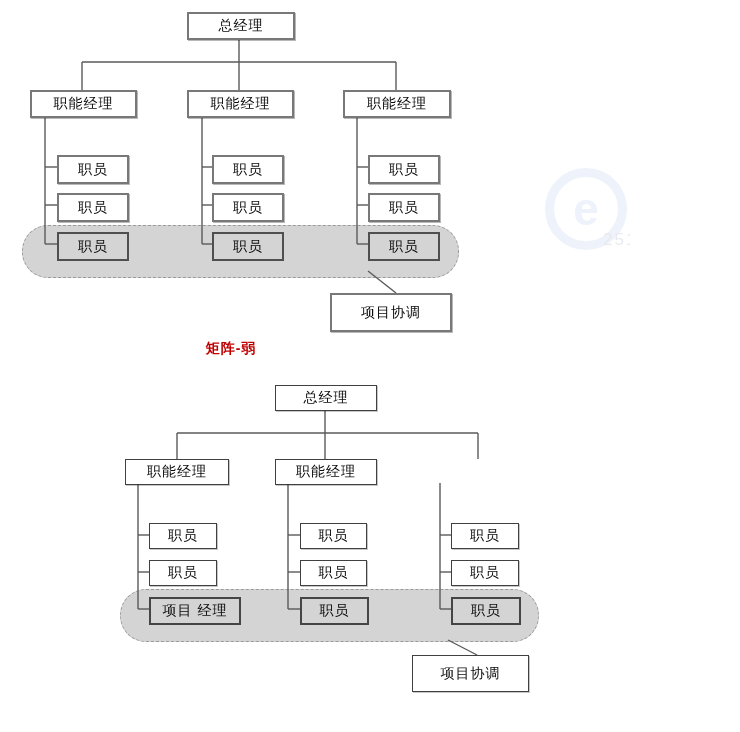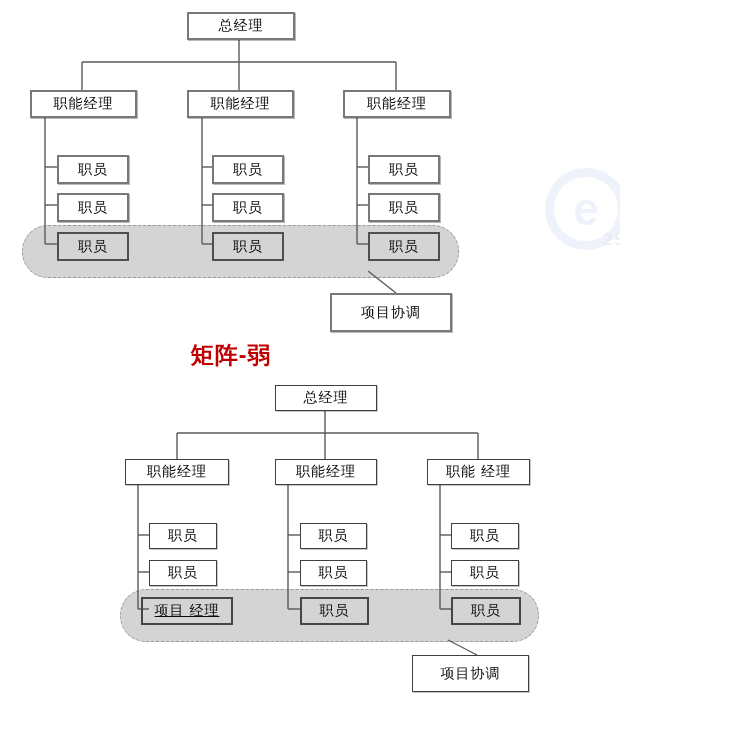--- a/index.html
+++ b/index.html
@@ -1,17 +1,17 @@
 <!DOCTYPE html>
 <html><head>
 <meta charset="utf-8">
 <style>
   html,body{margin:0;padding:0;background:#fff;}
   .stage{position:relative;width:620px;height:732px;background:#fff;overflow:hidden;
-         font-family:"Liberation Sans","DejaVu Sans",sans-serif;}
+         font-family:"Liberation Sans","DejaVu Sans",sans-serif;padding-left:10px;}
   
   .wm{position:absolute;z-index:0;user-select:none;}
   .wm-row{display:flex;align-items:flex-start;gap:12px;}
   .wm-logo{width:64px;height:64px;border:9px solid #eef2fa;border-radius:50%;
            display:flex;align-items:center;justify-content:center;
            color:#eef2fa;font-size:46px;font-weight:bold;line-height:1;}
   .wm-brand{font-size:42px;font-weight:bold;color:#eef2fa;letter-spacing:6px;line-height:1.1;white-space:nowrap;}
   .wm-site{font-size:12px;font-weight:bold;color:#eef2fa;letter-spacing:4px;margin-top:4px;white-space:nowrap;}
   .wm-serial{position:absolute;color:#e9eaef;font-size:17px;letter-spacing:2px;z-index:0;}
   
@@ -19,21 +19,21 @@
   .lines line{stroke:#5a5a5a;stroke-width:1.4;}
   
   .pill{position:absolute;z-index:1;background:#d4d4d4;border:1px dashed #9a9a9a;border-radius:26px;}
   
   .box{position:absolute;z-index:3;display:flex;align-items:center;justify-content:center;
        background:#fff;border:2px solid #787878;box-shadow:1px 1px 0 rgba(0,0,0,.28);
        font-size:14px;color:#0a0a0a;letter-spacing:1px;white-space:nowrap;}
   .box.thin{border:1px solid #404040;box-shadow:1px 1px 0 rgba(0,0,0,.22);}
   .box.inpill{background:transparent;border:2px solid #4f4f4f;box-shadow:none;}
   .box.thin.inpill{border:2px solid #454545;}
-  .rlabel{position:absolute;z-index:3;color:#c00000;font-weight:bold;font-size:23px;
+  .rlabel{position:absolute;z-index:3;color:#c00000;font-weight:bold;font-size:14px;
           text-align:center;letter-spacing:1px;}
 </style>
 </head>
 <body>
 
 <div class="stage">
 
   <div class="wm" style="left:545px;top:168px;">
     <div class="wm-row">
       <div class="wm-logo">e</div>
@@ -121,25 +121,24 @@
   <div class="box inpill" style="left:368px;top:232px;width:68px;height:25px;">职员</div>
 
   <div class="box" style="left:330px;top:293px;width:118px;height:35px;">项目协调</div>
 
   <div class="rlabel" style="left:150px;top:340px;width:162px;">矩阵-弱</div>
 
   <div class="box thin" style="left:275px;top:385px;width:100px;height:24px;">总经理</div>
 
   <div class="box thin" style="left:125px;top:459px;width:102px;height:24px;">职能经理</div>
   <div class="box thin" style="left:275px;top:459px;width:100px;height:24px;">职能经理</div>
-  <div class="box thin" style="left:427px;top:459px;width:101px;height:24px;">职能 经理</div>
 
   <div class="box thin" style="left:149px;top:523px;width:66px;height:24px;">职员</div>
   <div class="box thin" style="left:149px;top:560px;width:66px;height:24px;">职员</div>
-  <div class="box thin inpill" style="left:141px;top:597px;width:88px;height:24px;text-decoration:underline;">项目 经理</div>
+  <div class="box thin inpill" style="left:149px;top:597px;width:88px;height:24px;">项目 经理</div>
 
   <div class="box thin" style="left:300px;top:523px;width:65px;height:24px;">职员</div>
   <div class="box thin" style="left:300px;top:560px;width:65px;height:24px;">职员</div>
   <div class="box thin inpill" style="left:300px;top:597px;width:65px;height:24px;">职员</div>
 
   <div class="box thin" style="left:451px;top:523px;width:66px;height:24px;">职员</div>
   <div class="box thin" style="left:451px;top:560px;width:66px;height:24px;">职员</div>
   <div class="box thin inpill" style="left:451px;top:597px;width:66px;height:24px;">职员</div>
 
   <div class="box thin" style="left:412px;top:655px;width:115px;height:35px;">项目协调</div>

